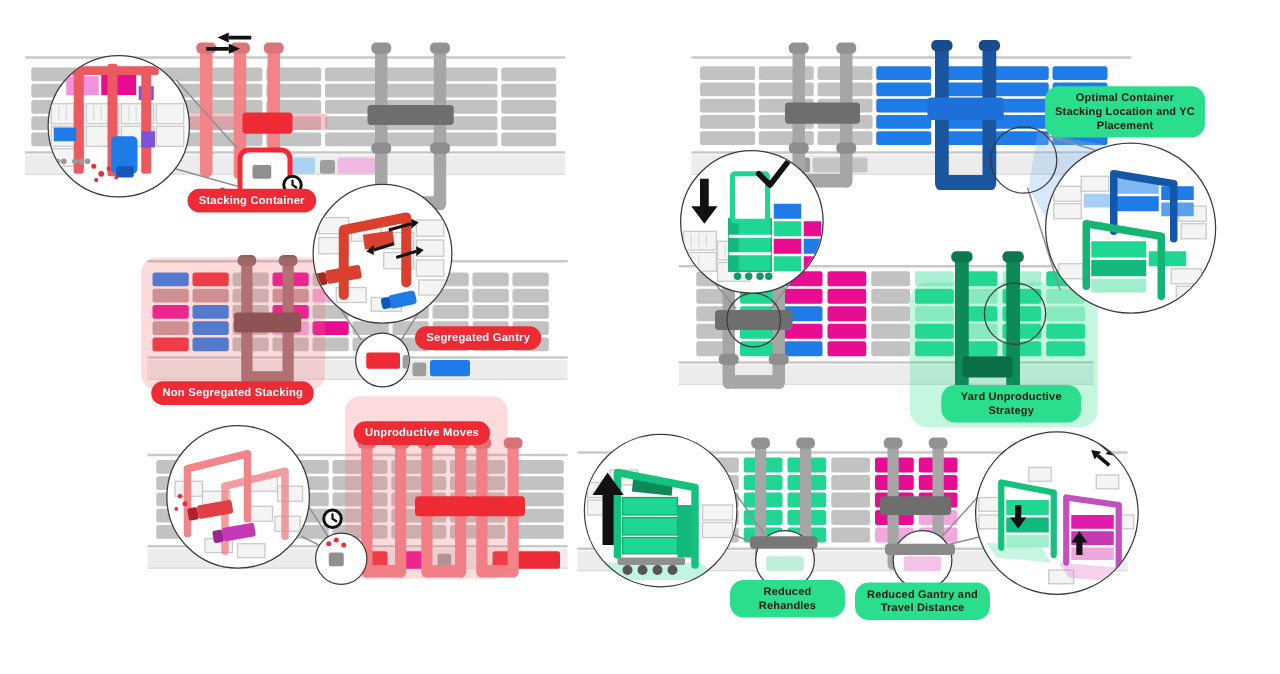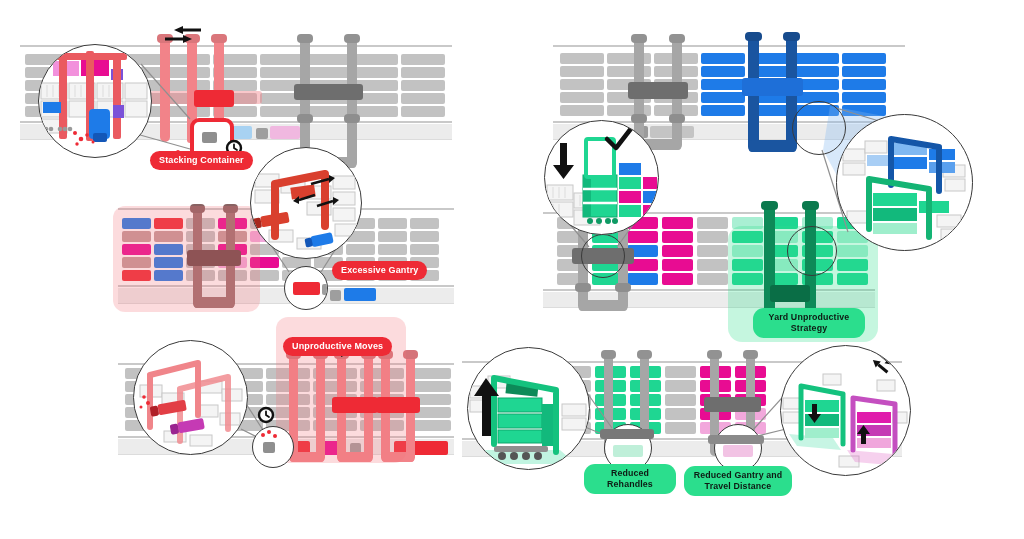--- a/index.html
+++ b/index.html
@@ -710,20 +710,22 @@
   <svg class="abs" width="18" height="18" style="left:225px;top:139px">
     <circle cx="9" cy="9" r="7" fill="#fff" stroke="#111" stroke-width="2.4"></circle>
     <path d="M9 5.5 V9 L12 11" stroke="#111" stroke-width="1.8" fill="none" stroke-linecap="round"></path>
   </svg>
   <svg class="abs" width="18" height="18" style="left:257px;top:406px">
     <circle cx="9" cy="9" r="7" fill="#fff" stroke="#111" stroke-width="2.4"></circle>
     <path d="M9 5.5 V9 L12 11" stroke="#111" stroke-width="1.8" fill="none" stroke-linecap="round"></path>
   </svg>
 
   <div class="pill p-red" style="left:150px;top:151px">Stacking Container</div>
-  <div class="pill p-red" style="left:332px;top:261px">Excessive Gantry</div>
+  <div class="pill p-red" style="left:332px;top:261px">Segregated Gantry</div>
+  <div class="pill p-red" style="left:121px;top:305px">Non Segregated Stacking</div>
   <div class="pill p-red" style="left:283px;top:337px">Unproductive Moves</div>
 
+  <div class="pill p-green multi" style="left:836px;top:69px;width:116px">Optimal Container Stacking Location and YC Placement</div>
   <div class="pill p-green multi" style="left:753px;top:308px;width:100px">Yard Unproductive Strategy</div>
   <div class="pill p-green multi" style="left:584px;top:464px;width:80px">Reduced Rehandles</div>
   <div class="pill p-green multi" style="left:684px;top:466px;width:96px">Reduced Gantry and Travel Distance</div>
 
 </div>
 
 </body></html>

